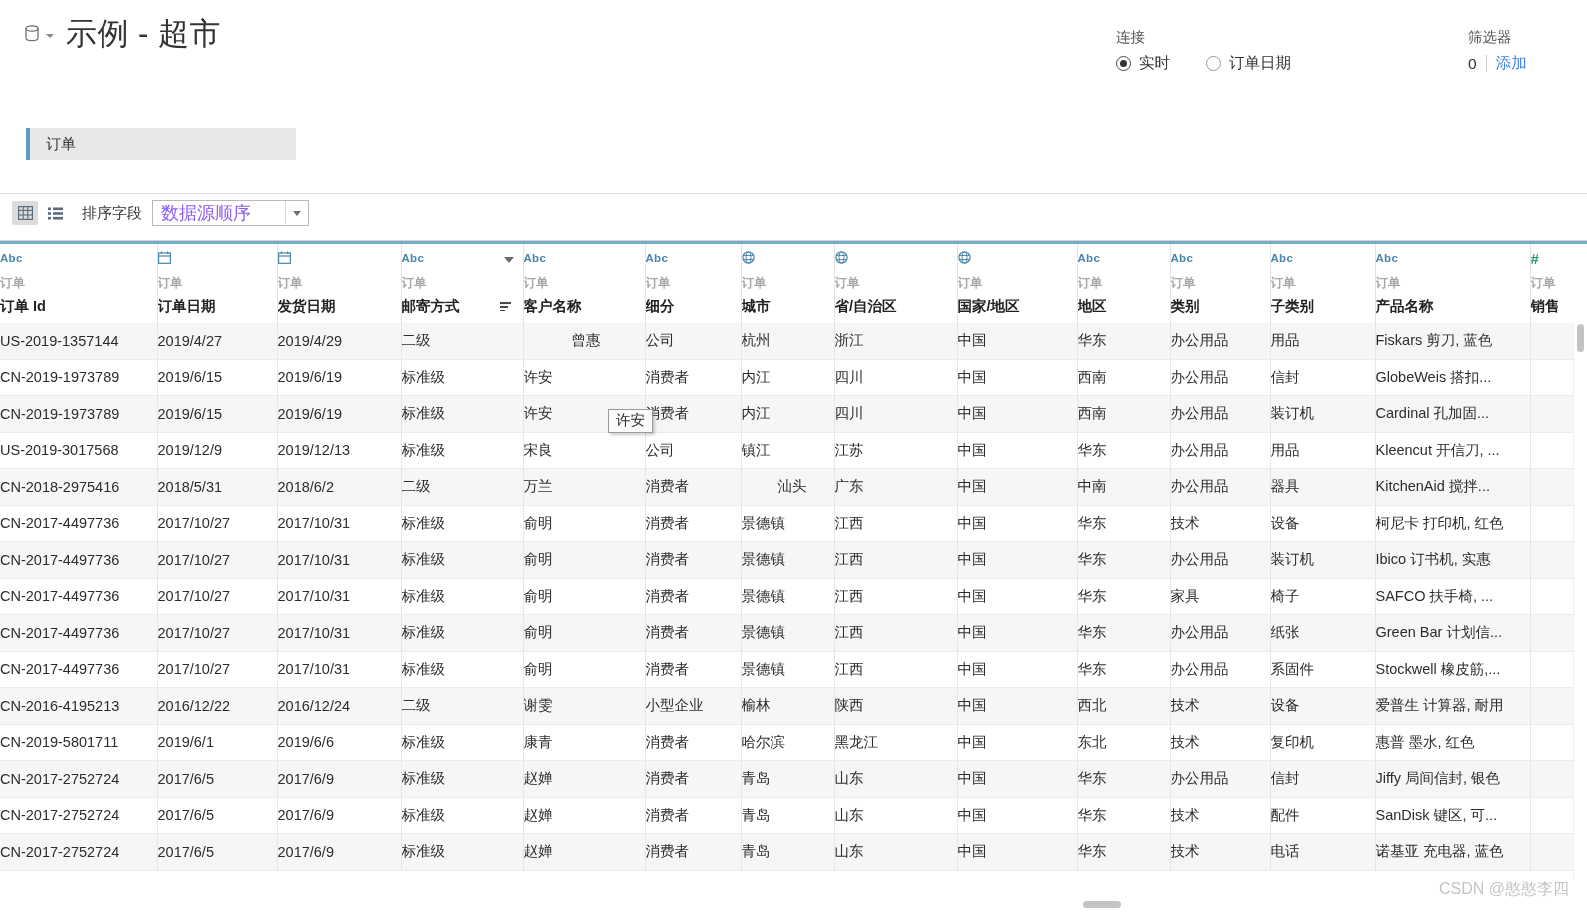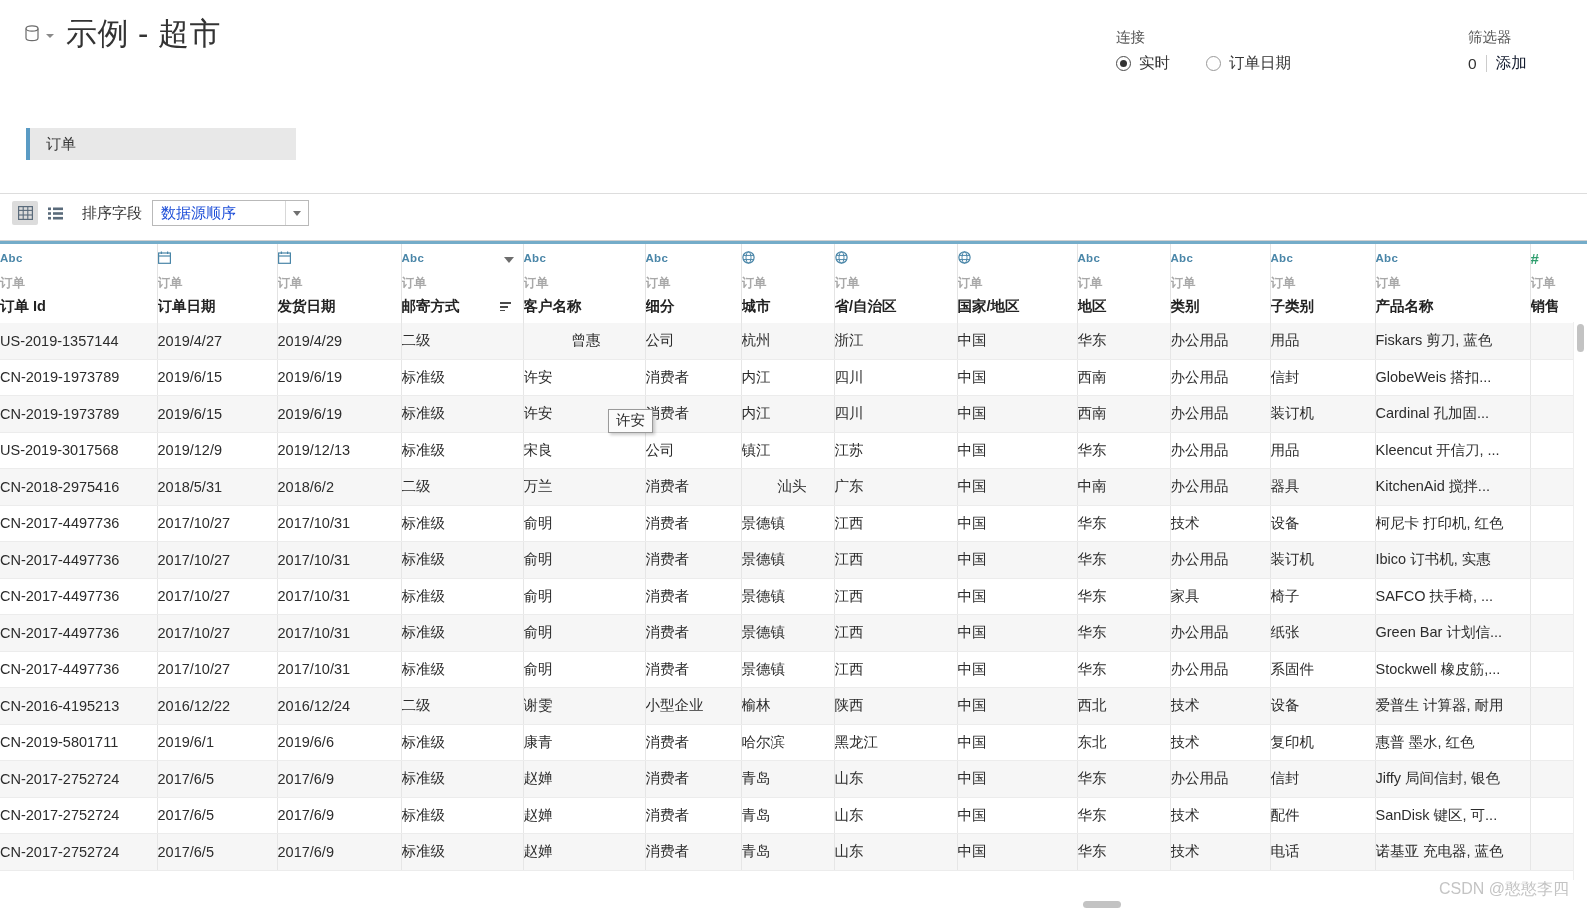--- a/index.html
+++ b/index.html
@@ -102,21 +102,21 @@
     display: flex;
     align-items: center;
     font-size: 15.5px;
   }
   .filters-count { color: #333333; }
   .filters-sep {
     width: 1px; height: 17px;
     background: #cccccc;
     margin: 0 9px;
   }
-  .filters-add { color: #0f172a; cursor: pointer; }
+  .filters-add { color: #3b82f6; cursor: pointer; }
 
   
   .tab-strip {
     position: absolute;
     left: 26px; top: 128px;
     width: 270px; height: 32px;
     background: #e8e8e8;
     border-left: 4px solid #5a9bc4;
     display: flex;
     align-items: center;
@@ -163,22 +163,22 @@
     width: 157px; height: 26px;
     border: 1px solid #b9b9b9;
     background: #ffffff;
     display: flex;
     align-items: center;
     position: relative;
     box-sizing: border-box;
     cursor: pointer;
   }
   .sort-select-text {
-    font-size: 15px;
-    color: #1d4ed8;
+    font-size: 18px;
+    color: #8b5cf6;
     padding-left: 8px;
   }
   .sort-select-caret {
     position: absolute;
     right: 0; top: 0;
     width: 22px; height: 24px;
     border-left: 1px solid #d8d8d8;
     display: flex;
     align-items: center;
     justify-content: center;

